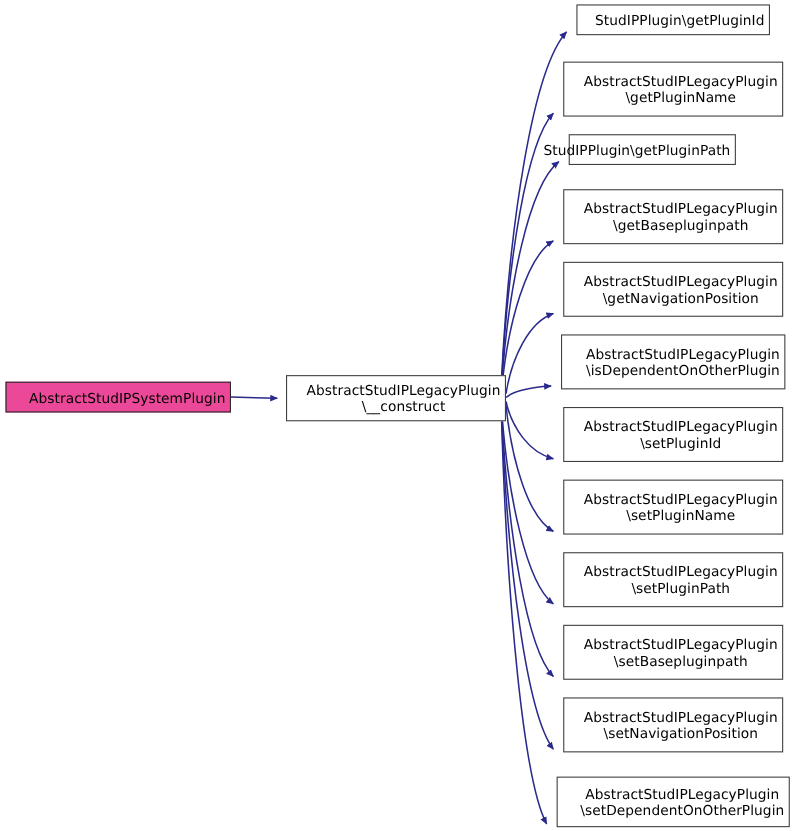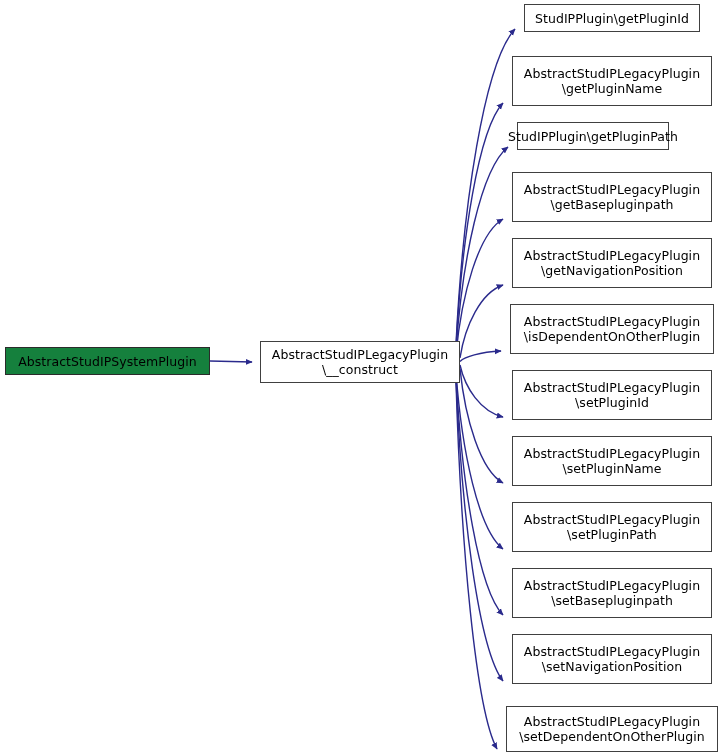--- a/index.html
+++ b/index.html
@@ -26,30 +26,30 @@
     pointer-events: none;
   }
   .node {
     position: absolute;
     box-sizing: border-box;
     border: 1px solid #404040;
     background: #ffffff;
     color: #000000;
     display: flex;
     align-items: center;
-    justify-content: center;
+    justify-content: flex-end;
     text-align: center;
     font-size: 12.5px;
     line-height: 15px;
     letter-spacing: 0.05px;
     white-space: pre-line;
     z-index: 2;
   }
   .node.source {
-    background: #15803d;
+    background: #ec4899;
     border: 1px solid #2b2b2b;
   }
   .node-label {
     display: block;
     padding: 0 4px;
     white-space: pre-line;
   }
 </style>
 </head>
 <body>

